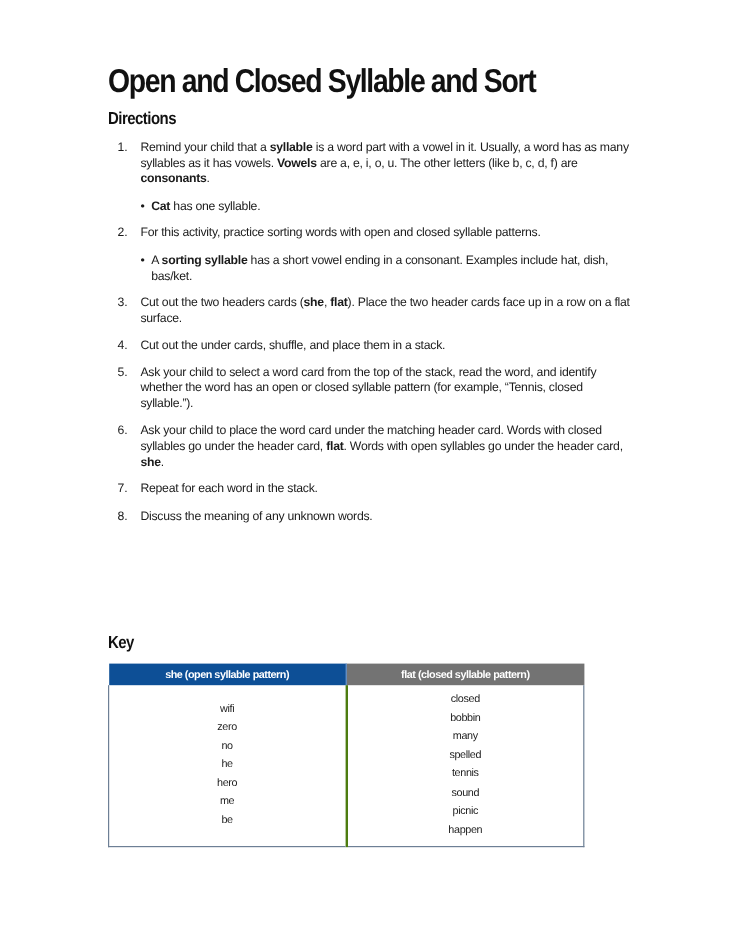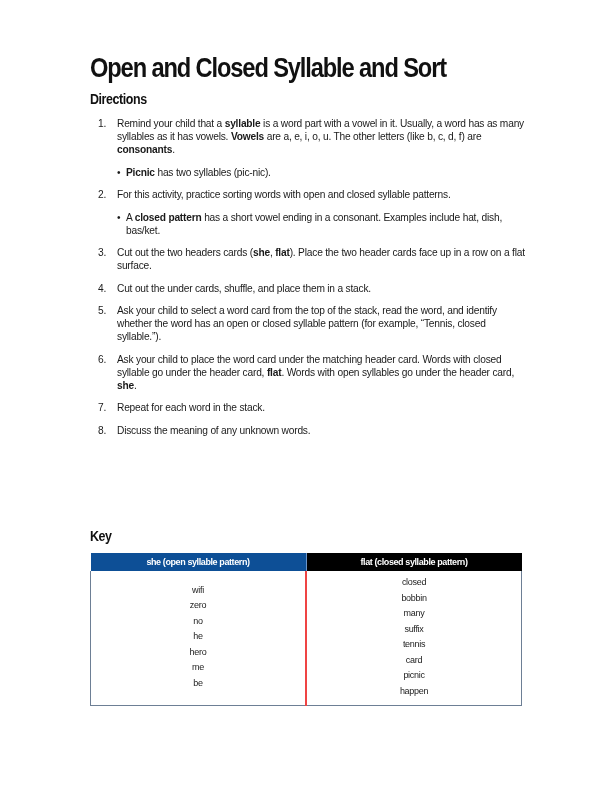--- a/index.html
+++ b/index.html
@@ -15,76 +15,76 @@
     .key-h { top: 528px; }
     ol.steps { position: absolute; left: 90px; top: 117px; width: 440px; margin: 0; padding: 0;
                list-style: none; font-size: 10.2px; line-height: 13px; letter-spacing: -0.2px; }
     ol.steps > li { position: relative; padding-left: 27px; margin-bottom: 9.5px; }
     ol.steps > li .num { position: absolute; left: 8px; top: 0; }
     ul.sub { list-style: none; margin: 9.5px 0 0 0; padding: 0; }
     ul.sub li { position: relative; padding-left: 9px; margin-bottom: 9.5px; }
     ul.sub li::before { content: "•"; position: absolute; left: 0; top: 0; }
     b { font-weight: bold; }
     u { text-decoration: underline; }
-    table.key { position: absolute; left: 90px; top: 553px; width: 432px; border-collapse: collapse;
+    table.key { position: absolute; left: 90px; top: 553px; width: 397px; border-collapse: collapse;
                 font-size: 9px; }
     table.key th { background: #0d4f96; color: #fff; font-weight: bold; height: 18px; padding: 0;
                    letter-spacing: -0.4px; width: 50%; border-right: 1px solid #6b94c8; }
     table.key th:last-child { border-right: none; }
     table.key td { border: 1px solid #6d7f95; border-top: none; vertical-align: middle; text-align: center;
                    padding: 4px 0 6px 0; }
-    table.key td.left { border-right: 2px solid #ef4444; }
+    table.key td.left { border-right: 2px solid #4d7c0f; }
     table.key td .w { display: block; line-height: 15.5px; letter-spacing: -0.3px; color: #222; }
   </style>
 </head>
 <body>
 
 <h1 class="title">Open and Closed Syllable and Sort</h1>
 <h2 class="h2 dir-h">Directions</h2>
 
 <ol class="steps" id="steps">
     <li><span class="num">1.</span><span><span>Remind your child that a </span><b>syllable</b><span> is a word part with a vowel in it. Usually, a word has as many syllables as it has vowels. </span><b>Vowels</b><span> are a, e, i, o, u. The other letters (like b, c, d, f) are </span><b>consonants</b><span>.</span></span><ul class="sub">
-        <li><b>Picnic</b><span> has two syllables (pic-nic).</span></li>
+        <li><b>Cat</b><span> has one syllable.</span></li>
       </ul></li>
     <li><span class="num">2.</span><span><span>For this activity, practice sorting words with open and closed syllable patterns.</span></span><ul class="sub">
-        <li><span>A </span><b>closed pattern</b><span> has a short vowel ending in a consonant. Examples include hat, dish, bas/ket.</span></li>
+        <li><span>A </span><b>sorting syllable</b><span> has a short vowel ending in a consonant. Examples include hat, dish, bas/ket.</span></li>
       </ul></li>
     <li><span class="num">3.</span><span><span>Cut out the two headers cards (</span><b>she</b><span>, </span><b>flat</b><span>). Place the two header cards face up in a row on a flat surface.</span></span></li>
     <li><span class="num">4.</span><span><span>Cut out the under cards, shuffle, and place them in a stack.</span></span></li>
     <li><span class="num">5.</span><span><span>Ask your child to select a word card from the top of the stack, read the word, and identify whether the word has an open or closed syllable pattern (for example, “Tennis, closed syllable.”).</span></span></li>
-    <li><span class="num">6.</span><span><span>Ask your child to place the word card under the matching header card. Words with closed syllable go under the header card, </span><b>flat</b><span>. Words with open syllables go under the header card, </span><b>she</b><span>.</span></span></li>
+    <li><span class="num">6.</span><span><span>Ask your child to place the word card under the matching header card. Words with closed syllables go under the header card, </span><b>flat</b><span>. Words with open syllables go under the header card, </span><b>she</b><span>.</span></span></li>
     <li><span class="num">7.</span><span><span>Repeat for each word in the stack.</span></span></li>
     <li><span class="num">8.</span><span><span>Discuss the meaning of any unknown words.</span></span></li>
   </ol>
 
 <h2 class="h2 key-h">Key</h2>
 
 <table class="key">
   <thead>
     <tr>
       <th style="background: rgb(13, 79, 150);">she (open syllable pattern)</th>
-      <th style="background: #000000;">flat (closed syllable pattern)</th>
+      <th style="background: #737373;">flat (closed syllable pattern)</th>
     </tr>
   </thead>
   <tbody>
     <tr>
       <td class="left" id="col0">
           <span class="w">wifi</span>
           <span class="w">zero</span>
           <span class="w">no</span>
           <span class="w">he</span>
           <span class="w">hero</span>
           <span class="w">me</span>
           <span class="w">be</span>
         </td>
       <td id="col1">
           <span class="w">closed</span>
           <span class="w">bobbin</span>
           <span class="w">many</span>
-          <span class="w">suffix</span>
+          <span class="w">spelled</span>
           <span class="w">tennis</span>
-          <span class="w">card</span>
+          <span class="w">sound</span>
           <span class="w">picnic</span>
           <span class="w">happen</span>
         </td>
     </tr>
   </tbody>
 </table>
 
 </body></html>

